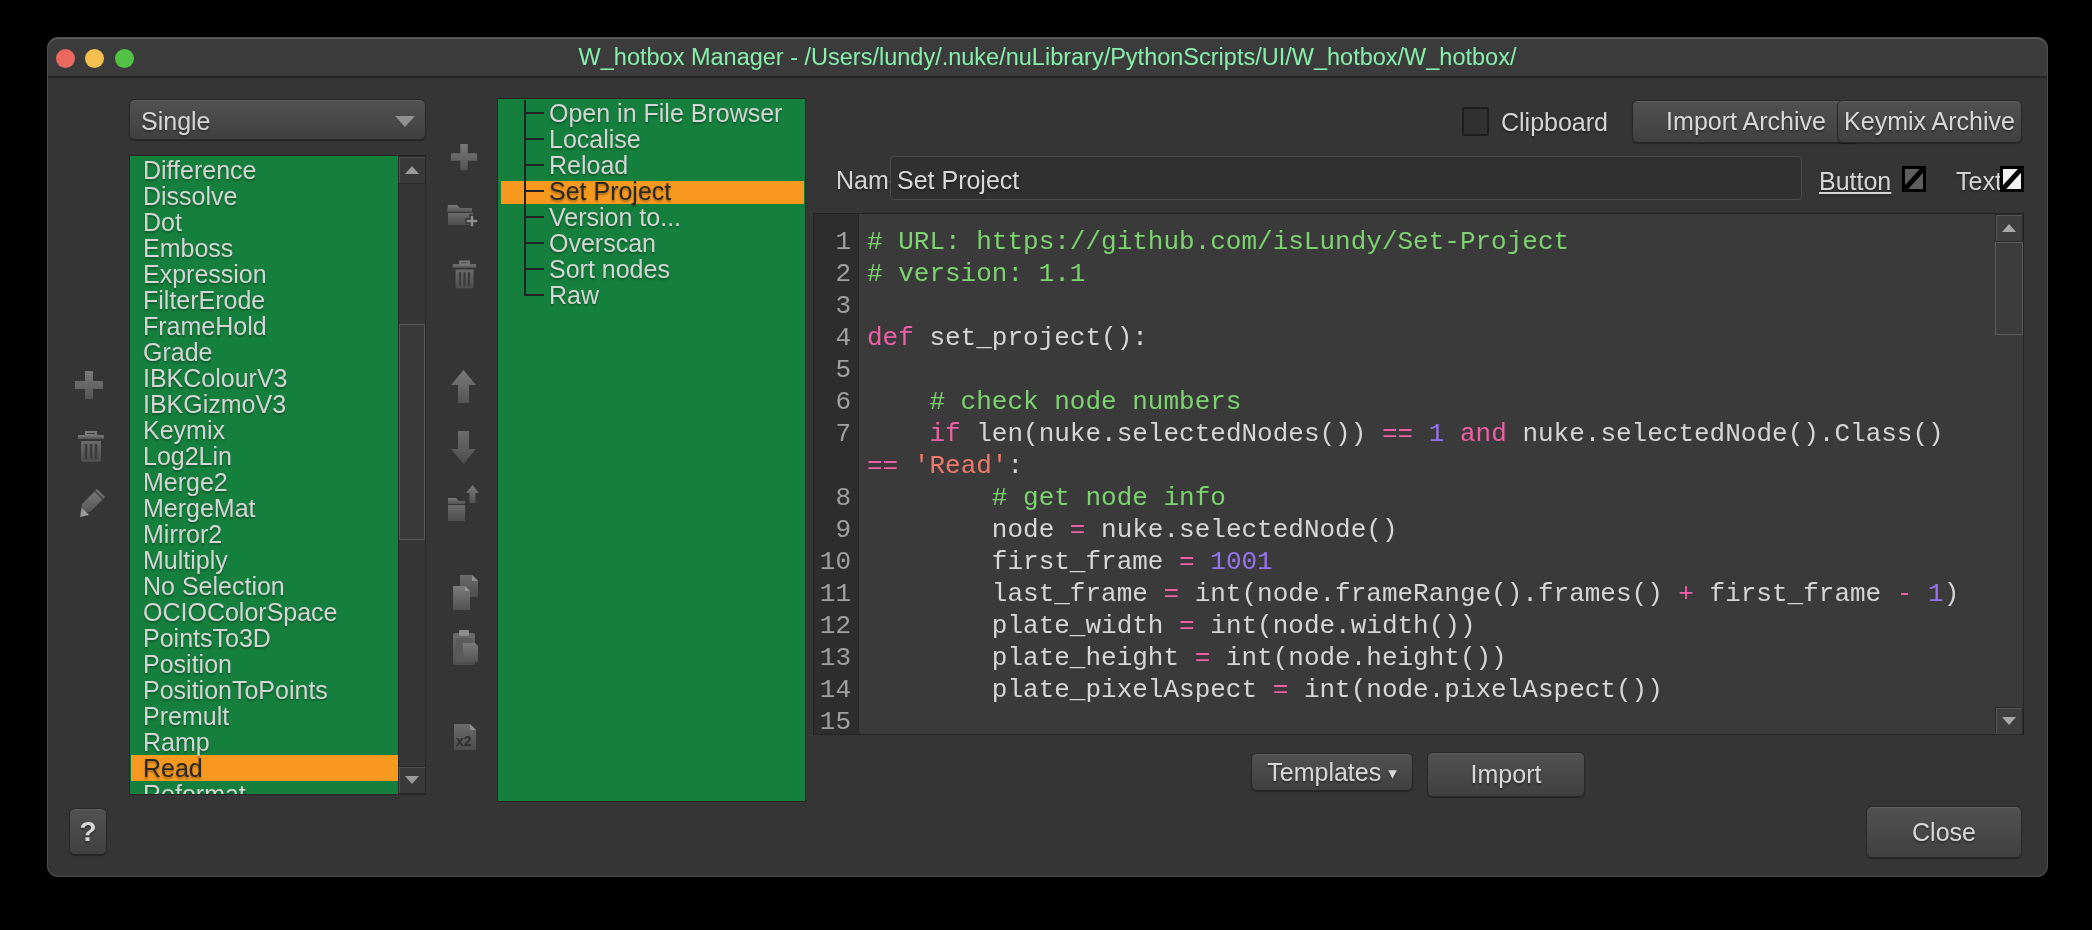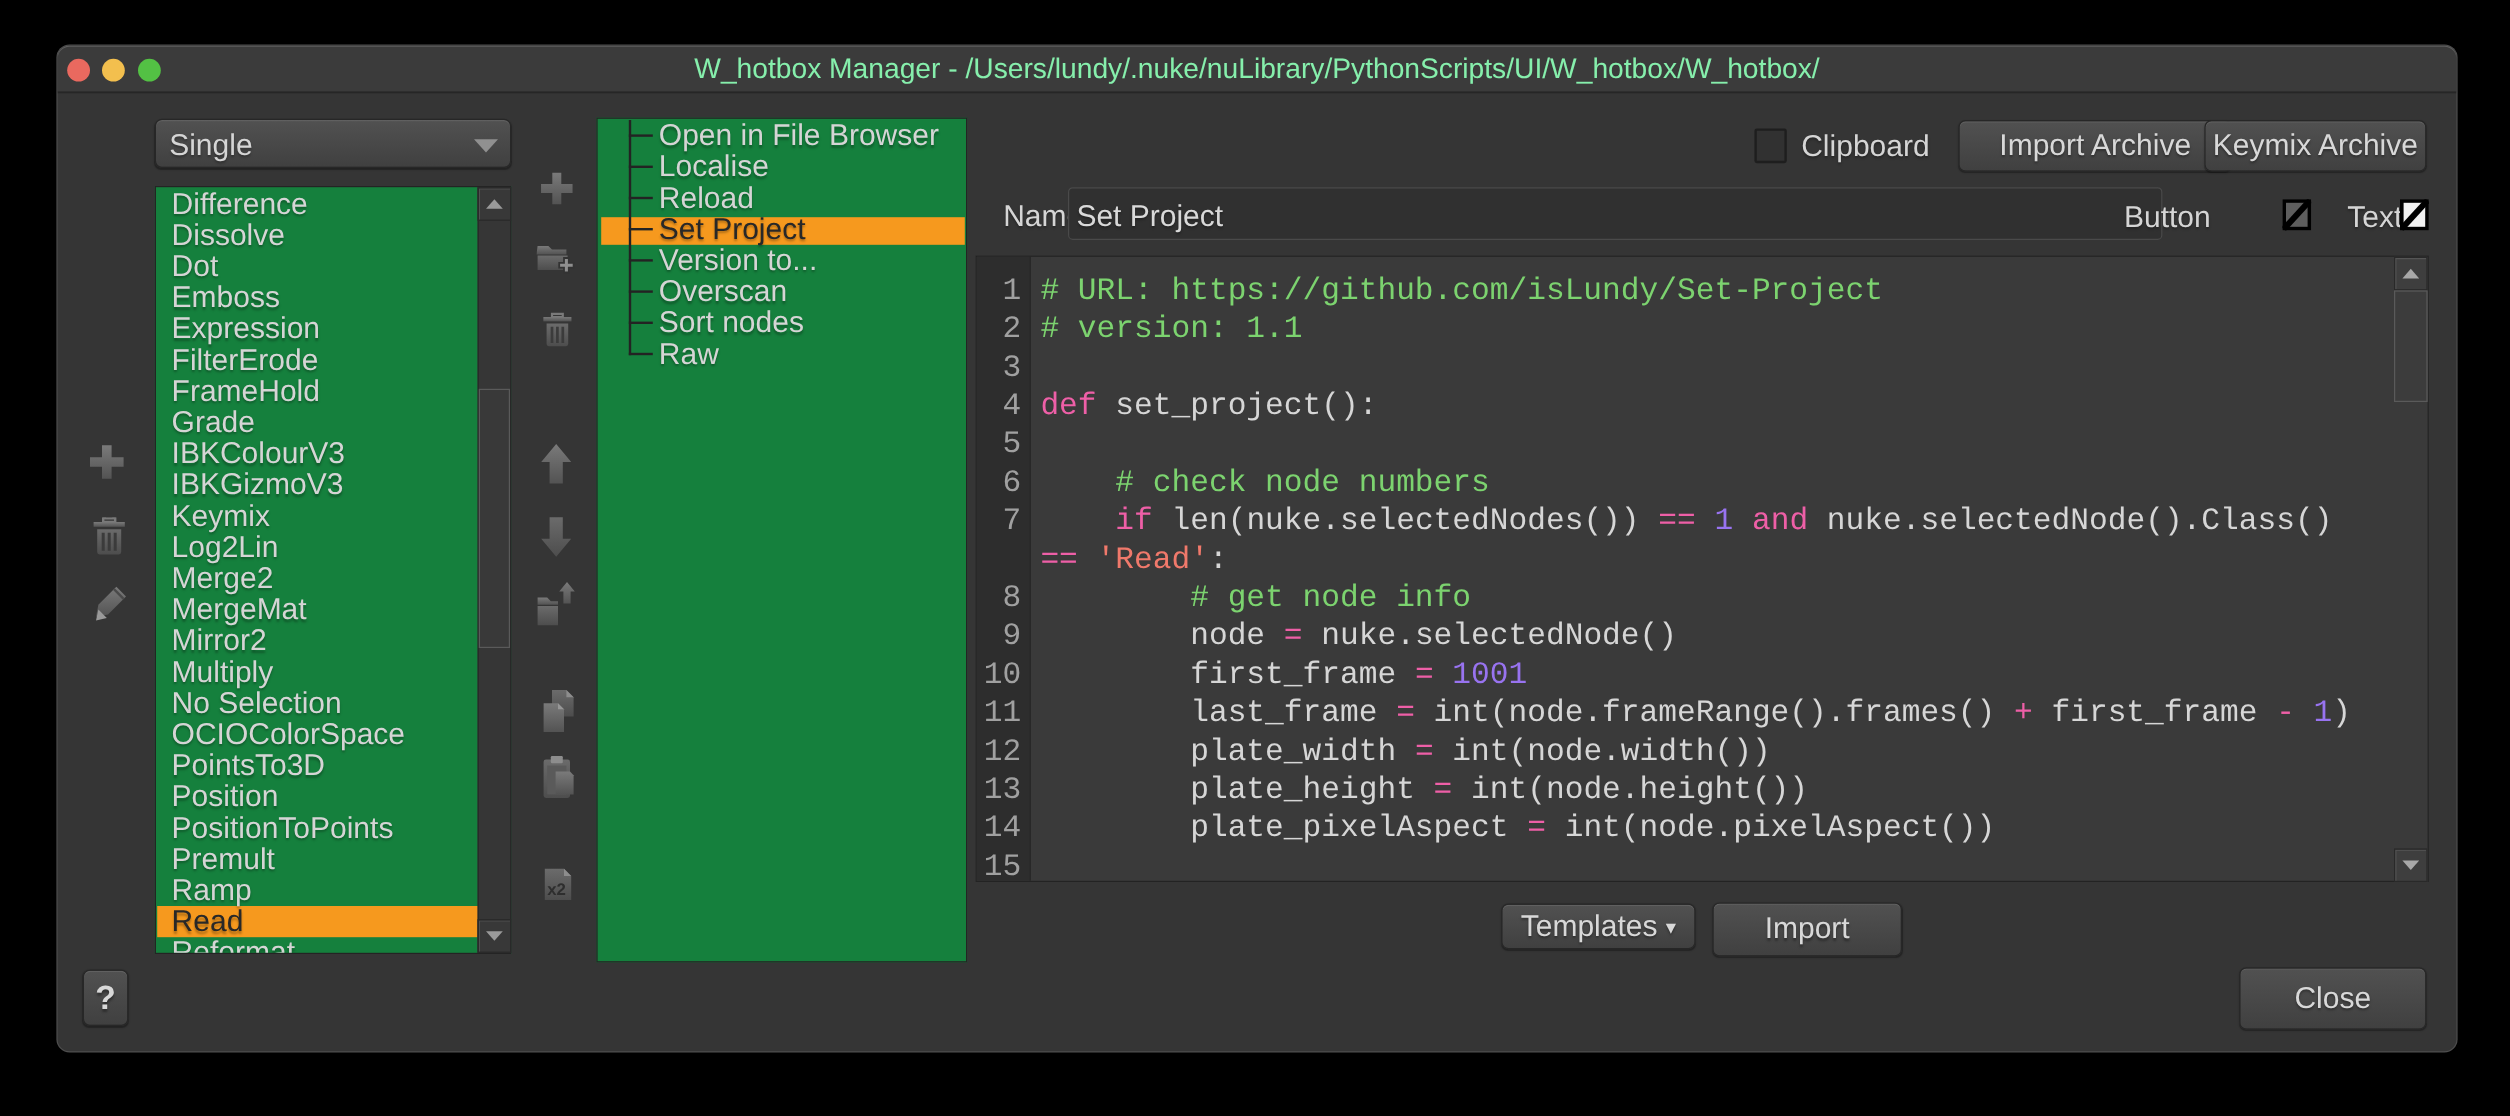--- a/index.html
+++ b/index.html
@@ -171,21 +171,21 @@
 <div class="txt" style="left:549px;top:100px;line-height:26px;">Open in File Browser<br>Localise<br>Reload<br><span style="color:#282828;">Set Project</span><br>Version to...<br>Overscan<br>Sort nodes<br>Raw</div>
 
 <div class="cbx" style="left:1462px;top:107px;width:27px;height:29px;background:#313131;border:2px solid #1e1e1e;box-sizing:border-box;border-radius:2px;"></div>
 <div class="txt" style="left:1501px;top:108px;">Clipboard</div>
 <div class="btn" style="left:1632px;top:100px;width:228px;height:43px;line-height:41px;">Import Archive</div>
 <div class="btn" style="left:1837px;top:100px;width:185px;height:43px;line-height:41px;">Keymix Archive</div>
 
 <div class="txt" style="left:812px;top:166px;margin-left:24px;">Name</div>
 <div class="abs" style="left:890px;top:156px;width:912px;height:44px;background:#303030;border:1px solid #4a4a4a;border-radius:4px;box-sizing:border-box;"></div>
 <div class="txt" style="left:897px;top:166px;color:#d9d9d9;">Set Project</div>
-<div class="txt" style="left:1770px;top:167px;">Button</div>
+<div class="txt" style="left:1819px;top:167px;text-decoration:underline;">Button</div>
 <svg class="cbx" style="left:1902px;top:166px;" width="24" height="26" viewBox="0 0 24 26">
     <rect x="0" y="0" width="24" height="26" fill="#000"></rect>
     <rect x="3" y="3" width="18" height="20" fill="#5e5e5e"></rect>
     <line x1="1" y1="25" x2="23" y2="1" stroke="#000" stroke-width="5"></line>
   </svg>
 <div class="txt" style="left:1938px;top:167px;margin-left:18px;">Text</div>
 <svg class="cbx" style="left:2000px;top:166px;" width="24" height="26" viewBox="0 0 24 26">
     <rect x="0" y="0" width="24" height="26" fill="#000"></rect>
     <rect x="3" y="3" width="18" height="20" fill="#f2f2f2"></rect>
     <line x1="1" y1="25" x2="23" y2="1" stroke="#000" stroke-width="5"></line>

